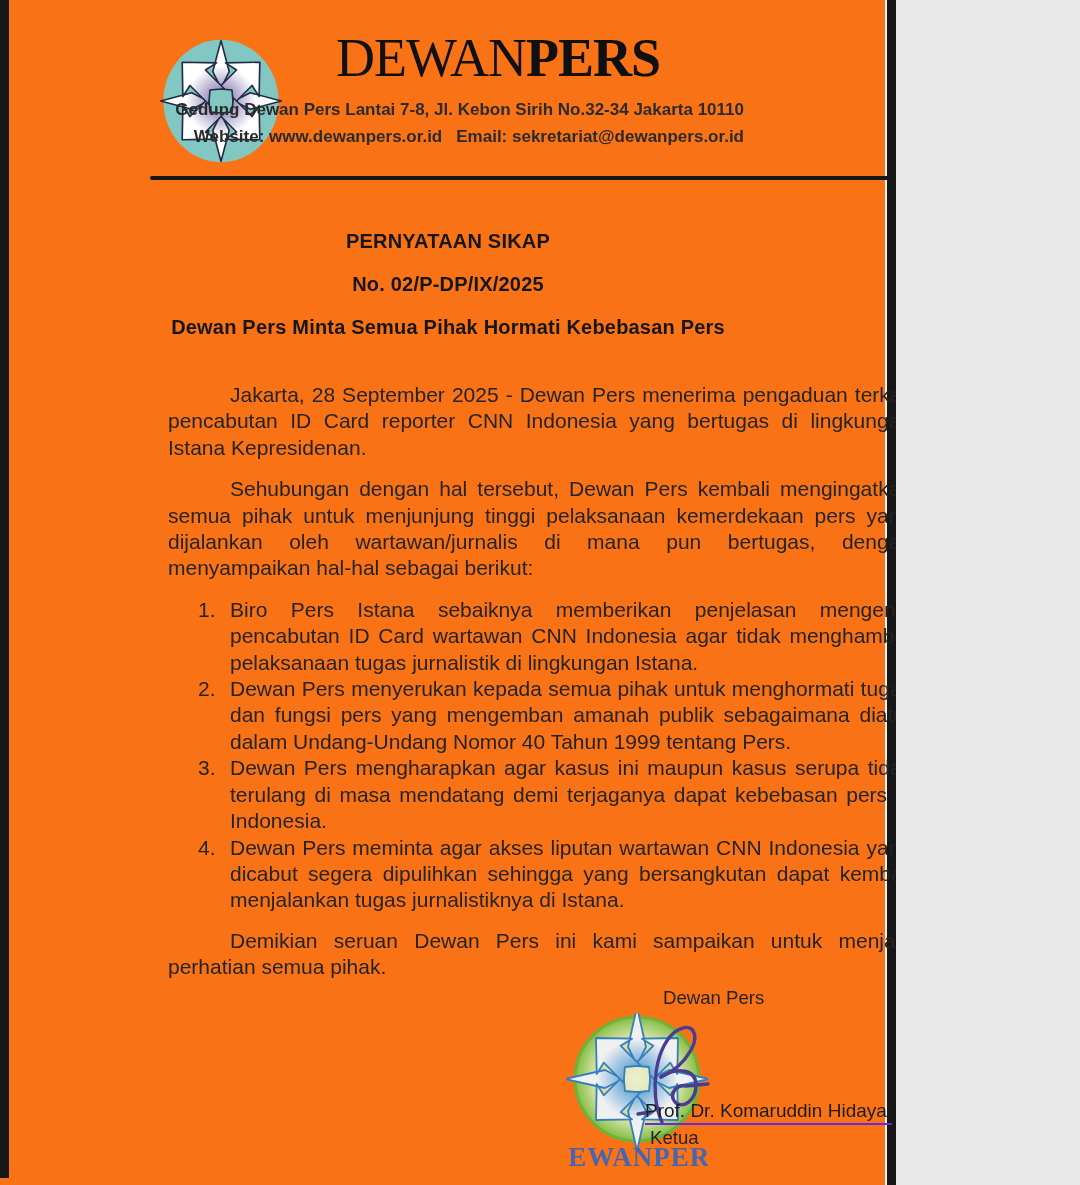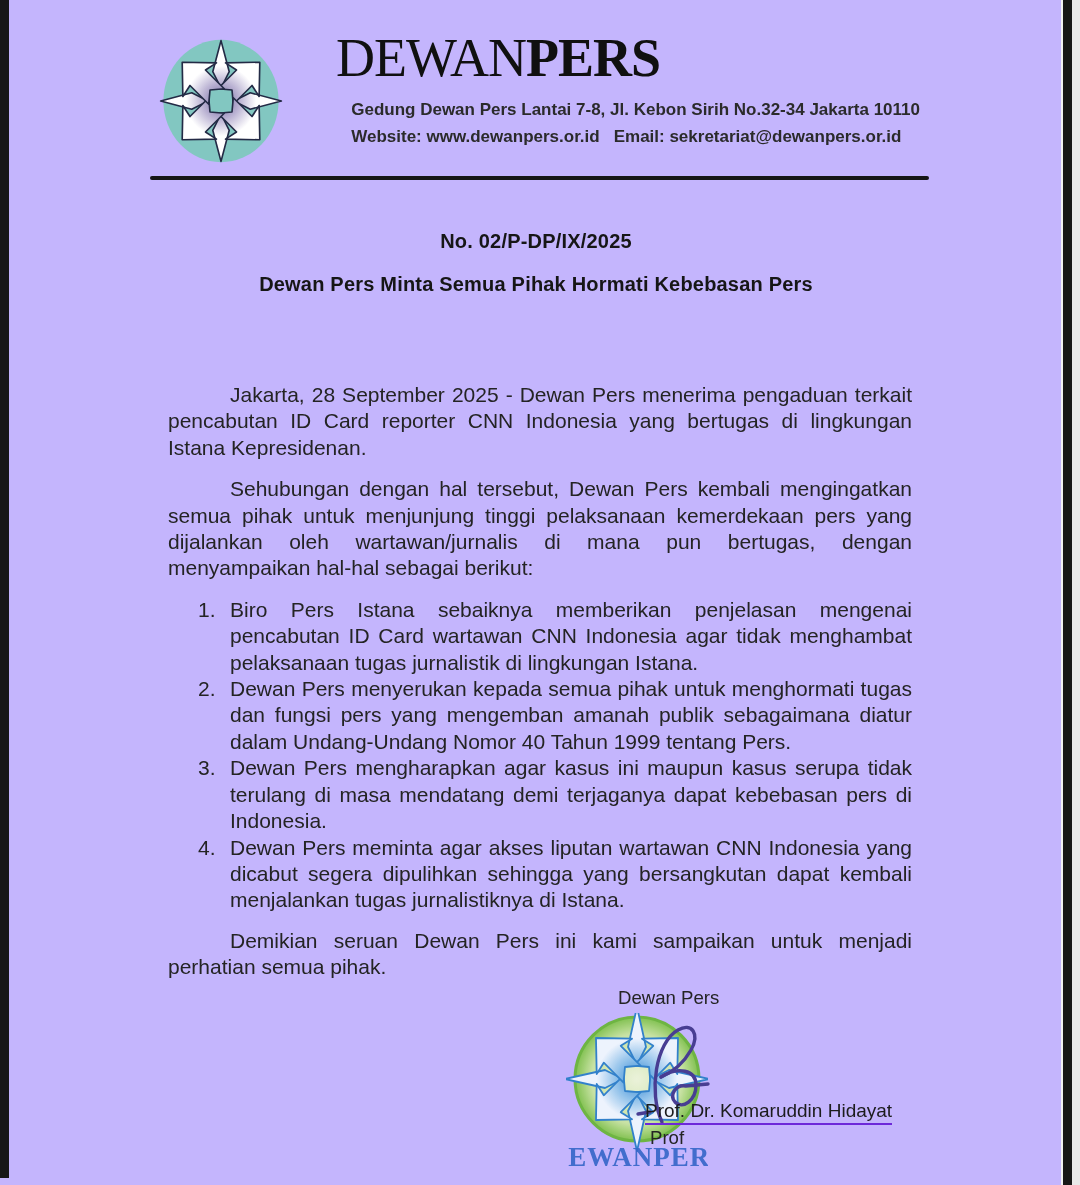--- a/index.html
+++ b/index.html
@@ -1,41 +1,41 @@
 <!DOCTYPE html>
 <html><head>
 <meta charset="utf-8">
 <style>
   html, body { margin: 0; padding: 0; background: #e9e9e9; }
   .page {
     position: relative;
-    width: 1072px;
+    width: 896px;
     height: 1185px;
-    background: #c4b5fd;
+    background: #f97316;
     overflow: hidden;
     font-family: "Liberation Sans", sans-serif;
     color: #222;
   }
   .edge-bar { position: absolute; top: 0; width: 9px; background: #171717; }
   .edge-bar.left  { left: 0; height: 1178px; }
   .edge-bar.right { right: 0; height: 1185px; border-left: 2px solid #f2f2f2; }
 
   
   .logo { position: absolute; left: 157px; top: 33px; width: 128px; height: 136px; }
   .masthead {
     position: absolute; left: 336px; top: 30px;
     font-family: "Liberation Serif", serif;
     font-size: 54px; line-height: 1.05; color: #101010;
     letter-spacing: -1px; white-space: nowrap;
   }
   .masthead .reg  { font-weight: 400; }
   .masthead .bold { font-weight: 700; }
   .address {
     position: absolute; right: 152px; top: 96px;
-    text-align: left; font-size: 17px; line-height: 27px;
+    text-align: right; font-size: 17px; line-height: 27px;
     font-weight: 700; color: #2b2b2b; white-space: nowrap;
   }
   .address .email { margin-left: 14px; }
   .head-rule {
     position: absolute; left: 150px; top: 176px;
     width: 779px; height: 4px; background: #161616; border-radius: 2px;
   }
 
   
   .titles { position: absolute; left: 0; right: 0; top: 230px; text-align: center; }
@@ -50,21 +50,21 @@
     font-size: 21px; line-height: 26.4px; text-align: justify; color: #242424;
   }
   .body-text p { margin: 0 0 15px 0; }
   .body-text p.indent { text-indent: 62px; }
   .num-list { list-style: none; margin: 0 0 14px 0; padding: 0; }
   .num-list li { position: relative; padding-left: 62px; }
   .num-list .num { position: absolute; left: 30px; top: 0; }
 
   
   .sig-org {
-    position: absolute; left: 618px; top: 987px;
+    position: absolute; left: 663px; top: 987px;
     font-size: 18.6px; color: #242424; z-index: 3;
   }
   .stamp { position: absolute; left: 566px; top: 1013px; width: 142px; height: 162px; z-index: 1; opacity: 0.95; }
   .ink   { position: absolute; left: 628px; top: 1020px; width: 135px; height: 108px; z-index: 2; }
   .sig-name {
     position: absolute; left: 645px; top: 1100px;
     font-size: 19px; color: #1c1c1c; z-index: 3;
     border-bottom: 2px solid #6d28d9; padding-bottom: 1px; white-space: nowrap;
   }
   .sig-role {
@@ -111,20 +111,21 @@
   <div class="address">
     <div>Gedung Dewan Pers Lantai 7-8, Jl. Kebon Sirih No.32-34 Jakarta 10110</div>
     <div>
       <span>Website: www.dewanpers.or.id</span><span class="email">Email: sekretariat@dewanpers.or.id</span>
     </div>
   </div>
 
   <div class="head-rule"></div>
 
   <div class="titles">
+    <div class="t">PERNYATAAN SIKAP</div>
     <div class="t">No. 02/P-DP/IX/2025</div>
     <div class="t">Dewan Pers Minta Semua Pihak Hormati Kebebasan Pers</div>
   </div>
 
   <div class="body-text">
     <p class="indent">Jakarta, 28 September 2025 - Dewan Pers menerima pengaduan terkait pencabutan ID Card reporter CNN Indonesia yang bertugas di lingkungan Istana Kepresidenan.</p>
     <p class="indent">Sehubungan dengan hal tersebut, Dewan Pers kembali mengingatkan semua pihak untuk menjunjung tinggi pelaksanaan kemerdekaan pers yang dijalankan oleh wartawan/jurnalis di mana pun bertugas, dengan menyampaikan hal-hal sebagai berikut:</p>
     <ol class="num-list">
       <li>
         <span class="num">1.</span>
@@ -181,14 +182,14 @@
 
   <svg class="ink" viewBox="0 0 135 108">
     <g fill="none" stroke="#483d92" stroke-width="3.4" stroke-linecap="round">
       <path d="M 34 102 C 20 72, 28 22, 50 10 C 64 2, 72 14, 63 30 C 54 46, 40 54, 33 57"></path>
       <path d="M 33 57 C 50 46, 68 50, 68 65 C 68 80, 55 90, 47 82 C 41 75, 48 64, 58 66 L 80 64"></path>
       <path d="M 10 94 L 22 92"></path>
     </g>
   </svg>
 
   <div class="sig-name">Prof. Dr. Komaruddin Hidayat</div>
-  <div class="sig-role">Prof</div>
+  <div class="sig-role">Ketua</div>
 </div>
 
 </body></html>

